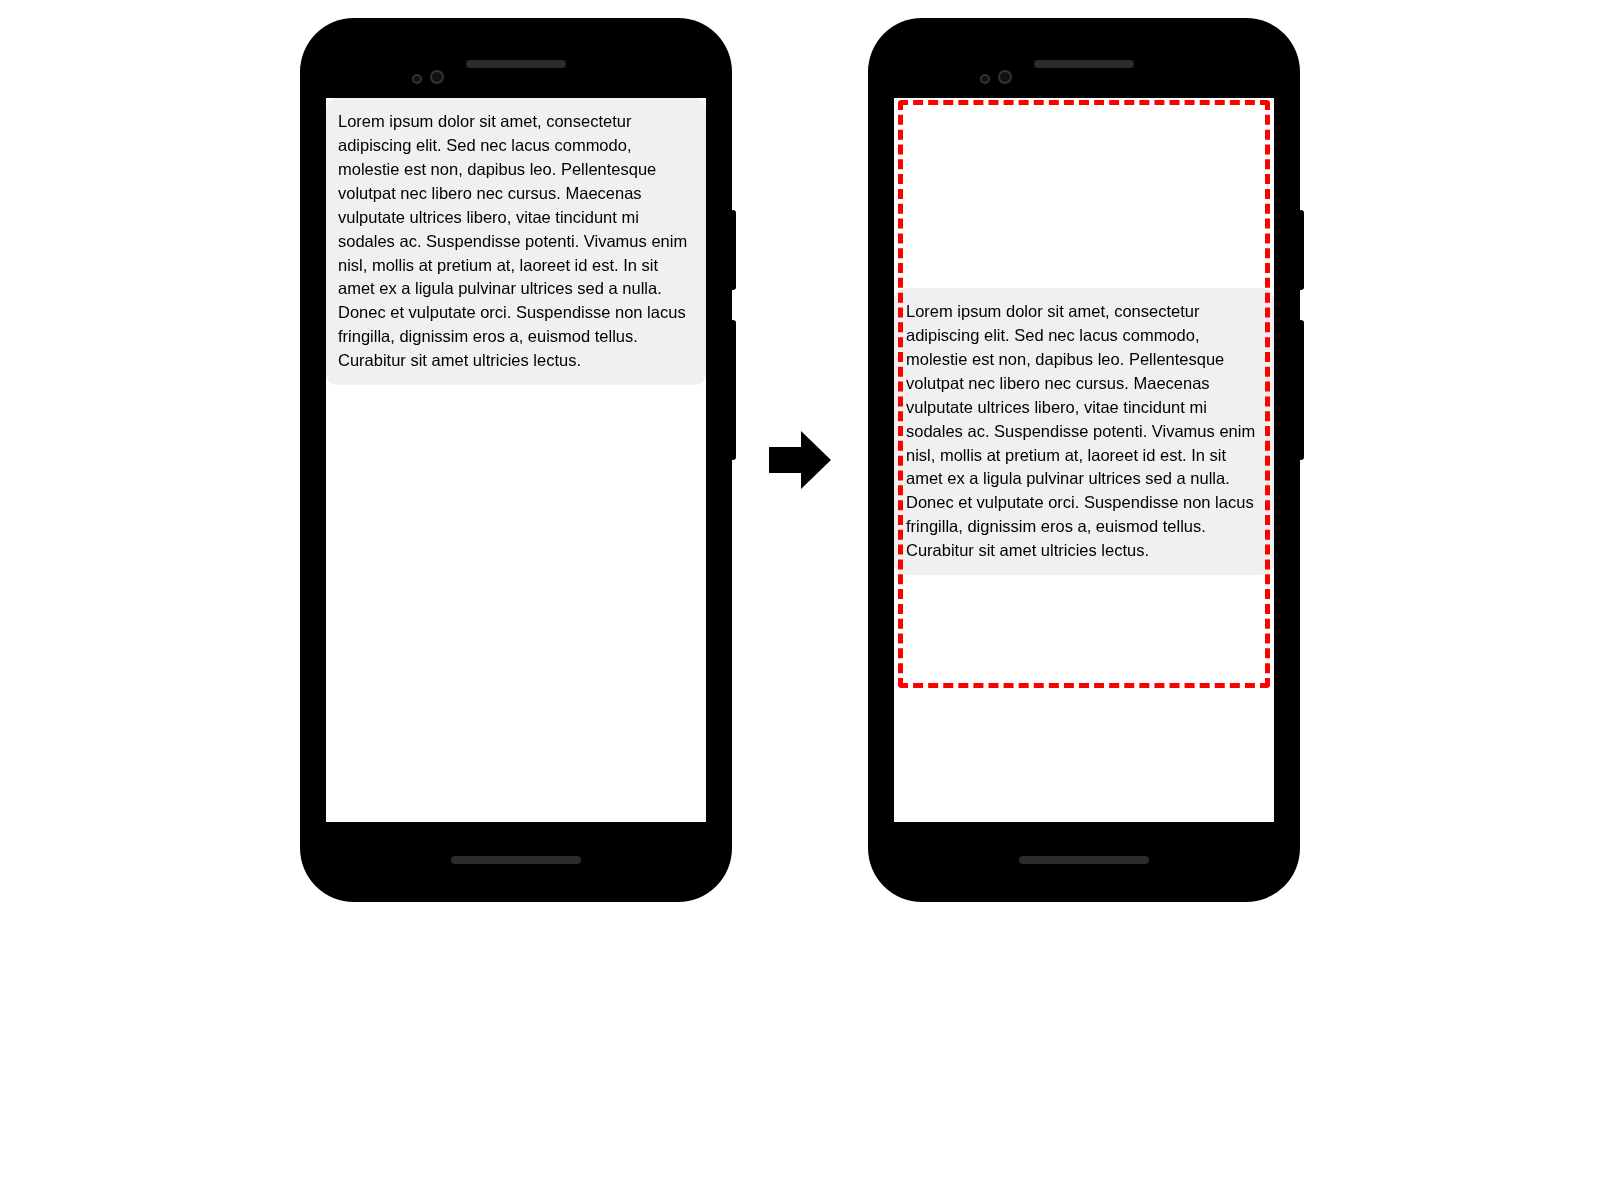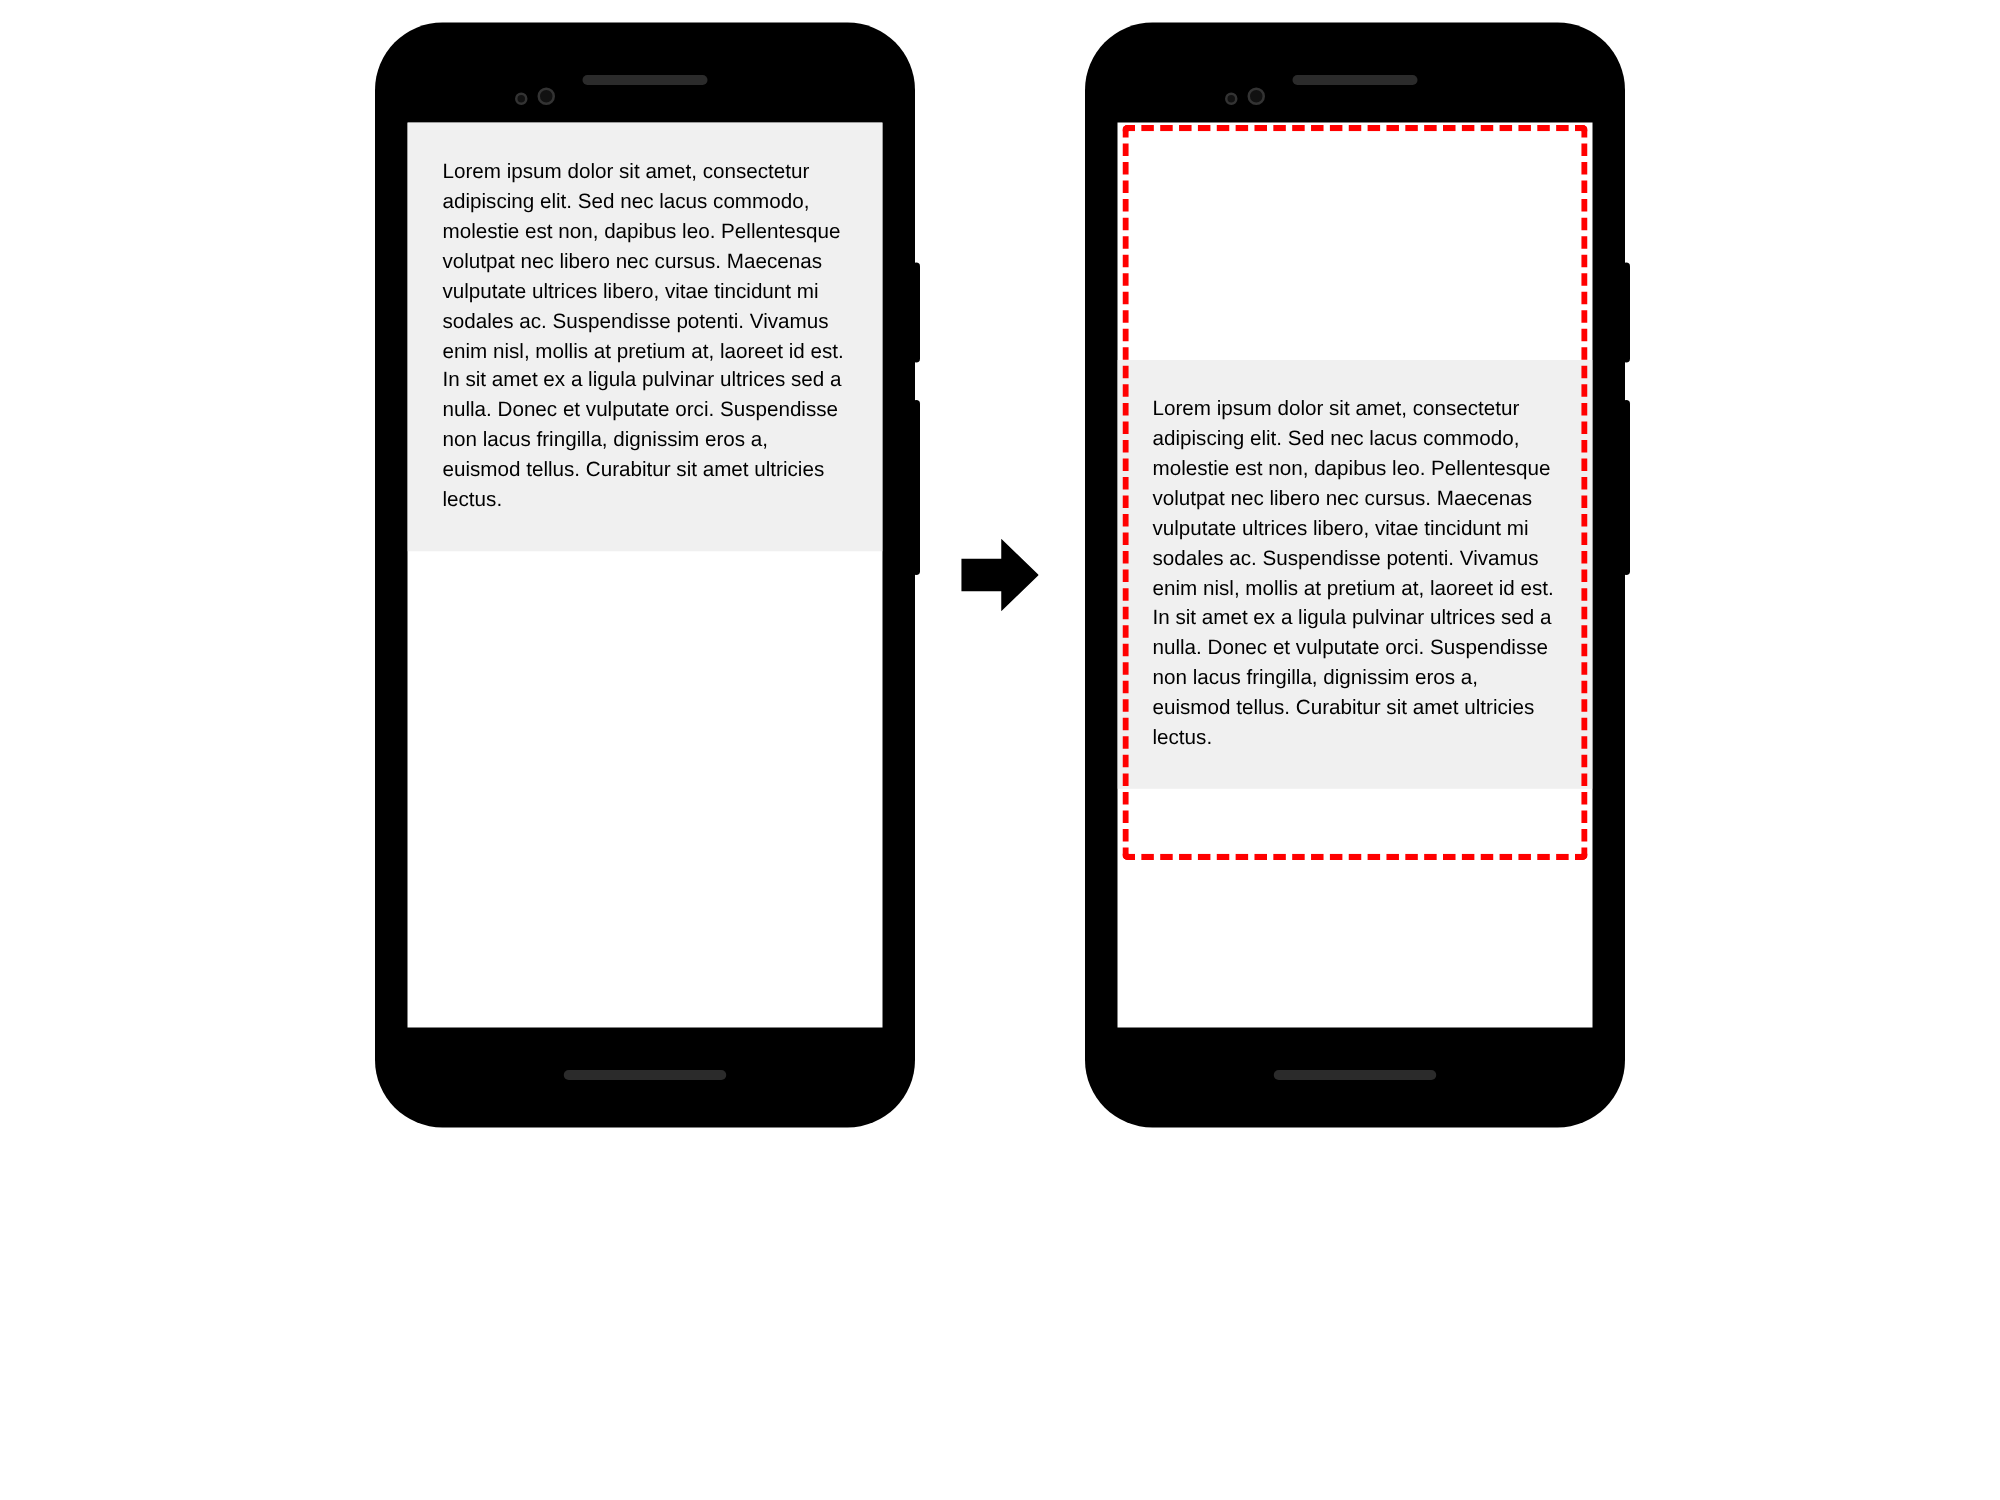--- a/index.html
+++ b/index.html
@@ -83,24 +83,25 @@
     width: 6px;
     background: #000;
     border-radius: 3px;
   }
   .side-btn.a { top: 190px; height: 80px; }
   .side-btn.b { top: 300px; height: 140px; }
 
   
   .textbox {
     background: #f0f0f0;
-    padding: 28px;
+    padding: 12px;
     font-size: 16.5px;
     line-height: 1.45;
     color: #000;
+    border-radius: 12px;
   }
   .textbox-left { margin-top: 0; }
   .textbox-right { margin-top: 190px; }
 
   .red-dashed {
     position: absolute;
     top: 2px;
     left: 4px;
     right: 4px;
     height: 588px;

